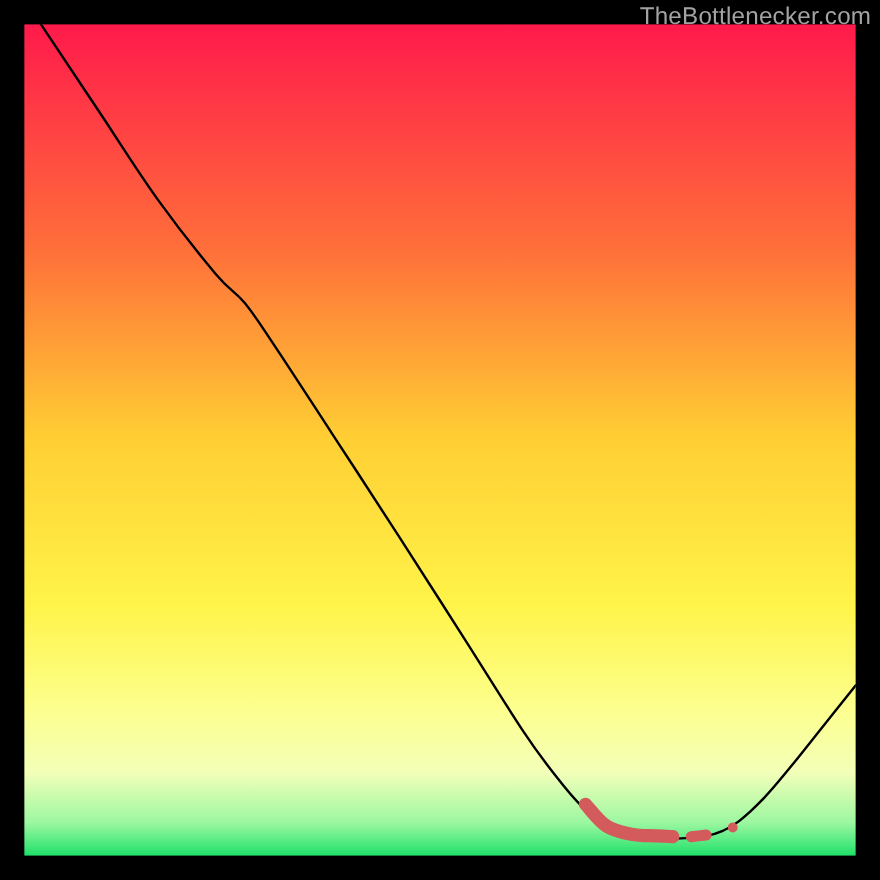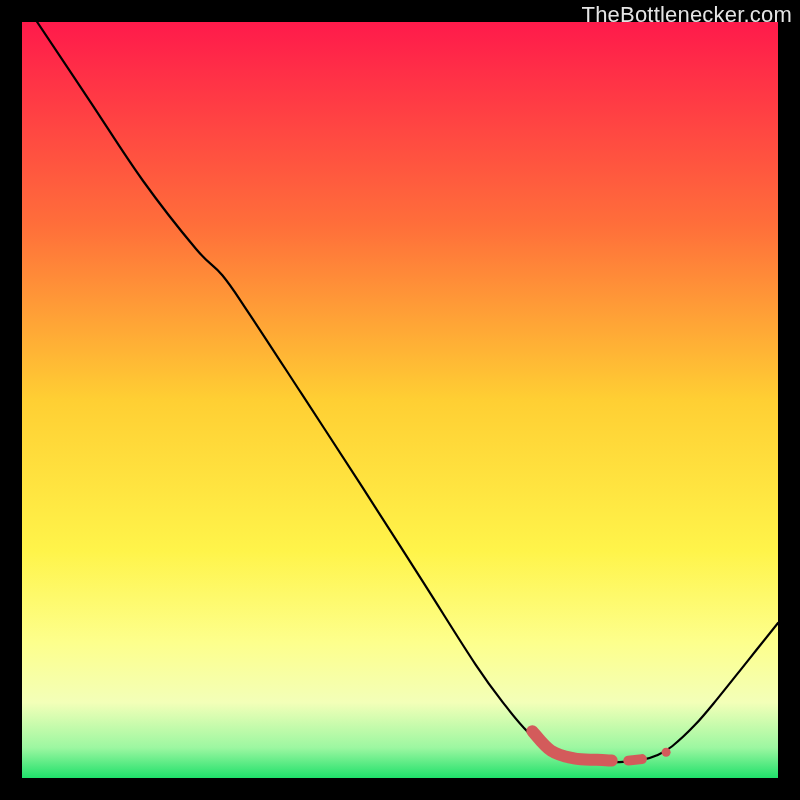--- a/index.html
+++ b/index.html
@@ -23,21 +23,21 @@
     position: absolute;
     left: 0;
     top: 0;
     width: 756px;
     height: 756px;
   }
   .watermark {
     position: absolute;
     top: 2px;
     right: 8px;
-    color: #e5e5e5;
+    color: #a3a3a3;
     font-size: 22px;
     letter-spacing: 0.2px;
     font-weight: 400;
     user-select: none;
   }
 </style>
 </head>
 <body>
 
 <div class="frame">

